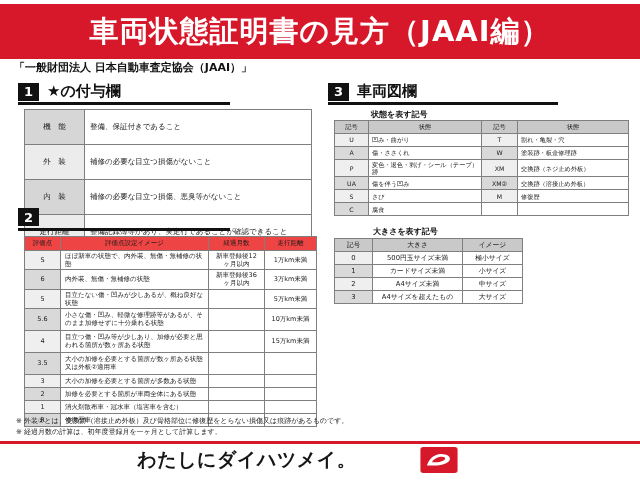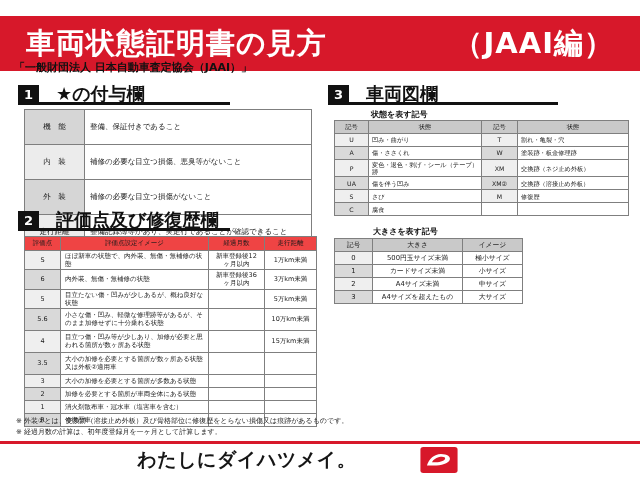--- a/index.html
+++ b/index.html
@@ -1,30 +1,30 @@
 <!DOCTYPE html>
 <html><head>
 <meta charset="utf-8">
 <style>
   html,body{margin:0;padding:0;background:#fff;}
   .page{position:relative;width:640px;height:480px;background:#ffffff;overflow:hidden;
         font-family:"DejaVu Sans","Liberation Sans",sans-serif;color:#1a1a1a;}
 
   
-  .topbar{position:absolute;left:0;top:16px;width:640px;height:55px;background:#d7182a;
-          display:flex;align-items:center;justify-content:space-between;
+  .topbar{position:absolute;left:0;top:4px;width:640px;height:55px;background:#d7182a;
+          display:flex;align-items:center;justify-content:center;
           padding:0 26px;box-sizing:border-box;}
   .topbar .ttl{color:#fff;font-size:29px;font-weight:bold;letter-spacing:1px;}
   .subtitle{position:absolute;left:14px;top:60px;font-size:11px;font-weight:bold;color:#111;}
 
   
   .sec-head{position:absolute;display:flex;align-items:center;}
   .sec-num{display:inline-flex;align-items:center;justify-content:center;width:21px;height:18px;
            background:#111;color:#fff;font-weight:bold;font-size:13px;}
-  .sec-title{margin-left:17px;font-size:18px;font-weight:bold;color:#111;}
+  .sec-title{margin-left:8px;font-size:15px;font-weight:bold;color:#111;}
   .sec-rule{position:absolute;height:3px;background:#111;}
 
   .sub-label{position:absolute;font-size:8px;font-weight:bold;color:#111;padding-left:41px;}
 
   
   table.t{border-collapse:collapse;table-layout:fixed;position:absolute;background:#fff;}
   table.t td,table.t th{border:1px solid #7f7f7f;box-sizing:border-box;
     font-weight:normal;overflow:hidden;}
   .t1{left:24px;top:109px;width:288px;font-size:7.5px;}
   .t1 td{height:20px;padding:12px 5px;}
@@ -85,37 +85,36 @@
   </div>
   <div class="sec-rule" style="left:18px;top:102px;width:212px;"></div>
 
   <table class="t t1">
     <tbody>
       <tr>
         <td class="lab">機　能</td>
         <td>整備、保証付きであること</td>
       </tr>
       <tr>
+        <td class="lab">外　装</td>
+        <td>補修の必要な目立つ損傷がないこと</td>
+      </tr>
+      <tr>
         <td class="lab">内　装</td>
         <td>補修の必要な目立つ損傷、悪臭等がないこと</td>
       </tr>
       <tr>
-        <td class="lab">外　装</td>
-        <td>補修の必要な目立つ損傷がないこと</td>
-      </tr>
-      <tr>
         <td class="lab">走行距離</td>
         <td>整備記録簿等があり、実走行であることが確認できること</td>
       </tr>
     </tbody>
   </table>
 
   <div class="sec-head" style="left:18px;top:208px;">
     <span class="sec-num">2</span>
-    <span class="sec-title">評価点及び修復歴欄</span>
   </div>
   <div class="sec-rule" style="left:18px;top:228px;width:212px;"></div>
 
   <table class="t t2">
     <thead>
       <tr>
         <th class="w0">評価点</th>
         <th class="w1">評価点設定イメージ</th>
         <th class="w2">経過月数</th>
         <th class="w3">走行距離</th>

